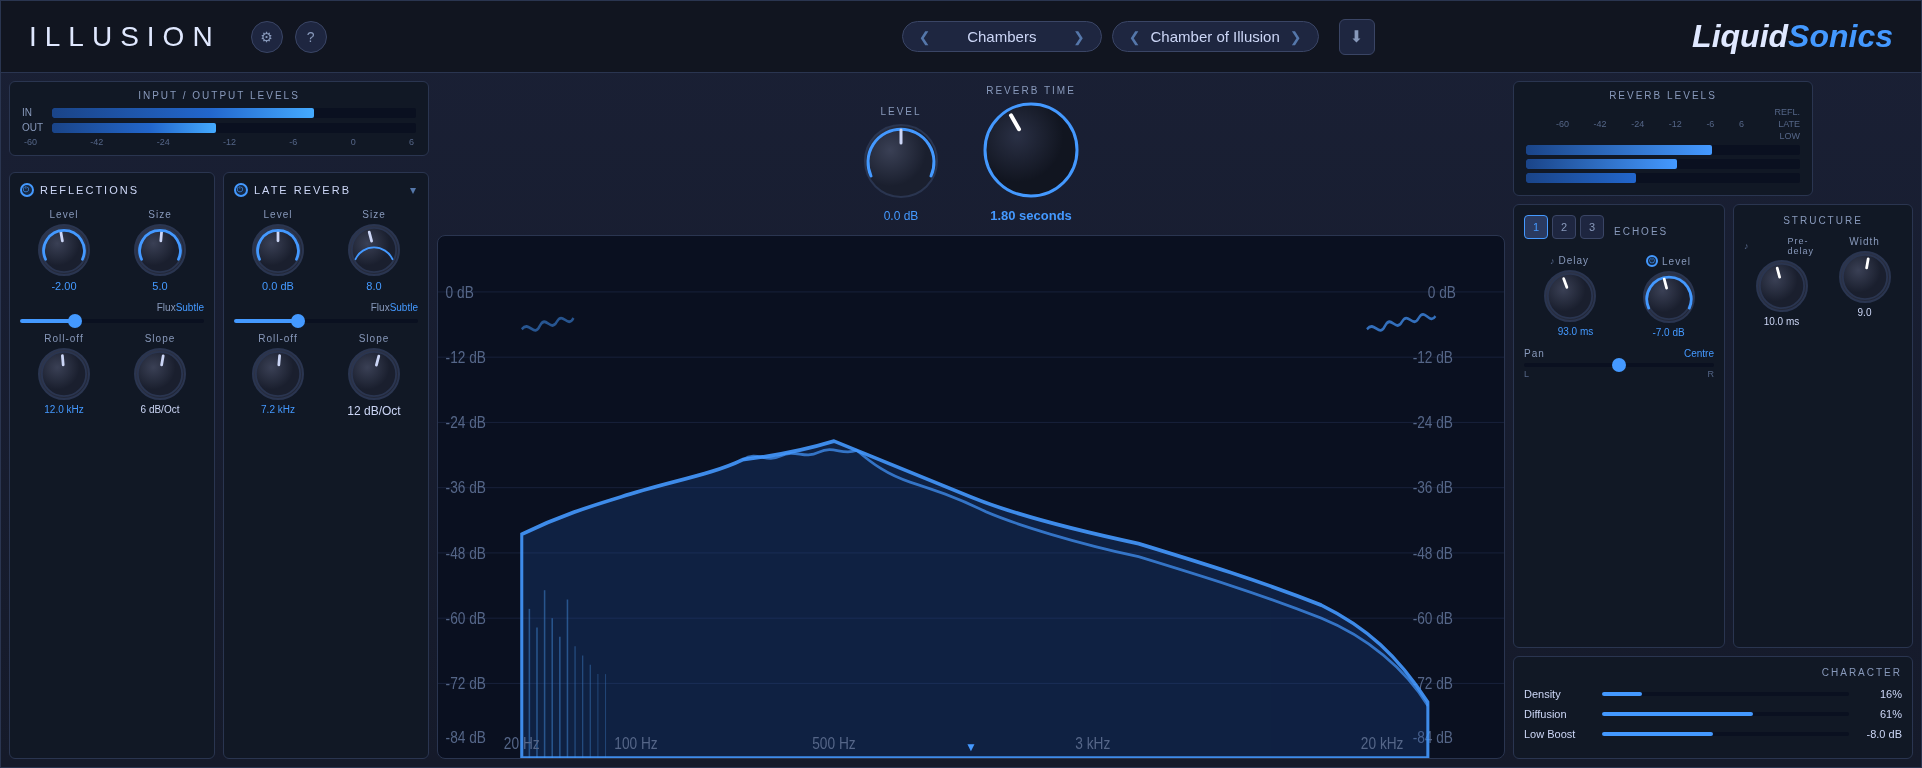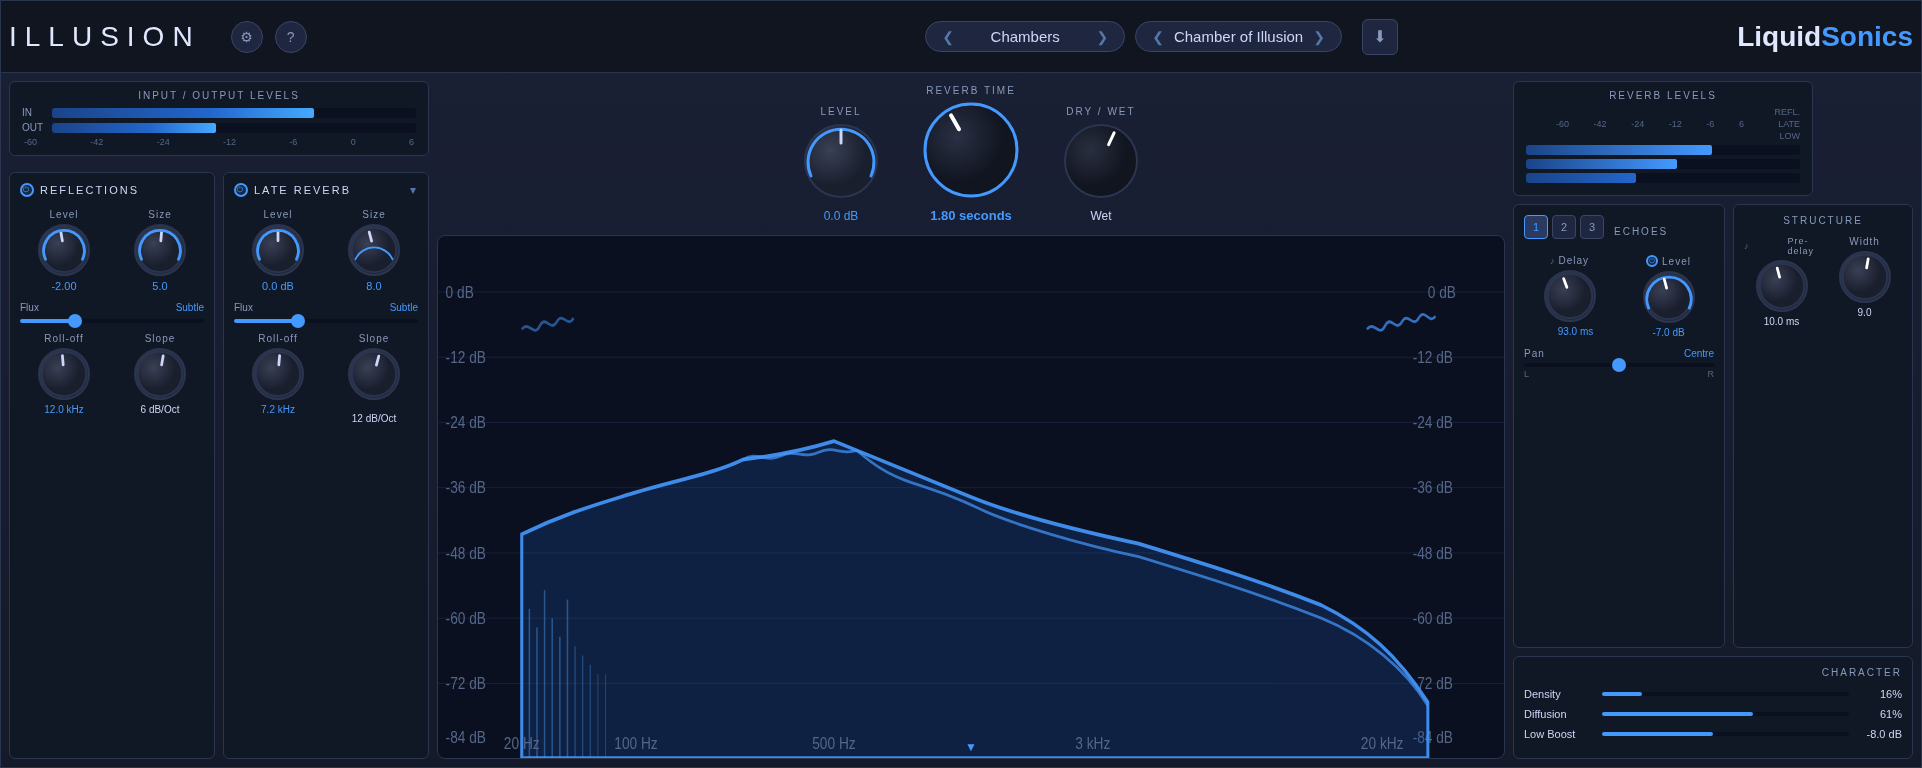--- a/index.html
+++ b/index.html
@@ -17,21 +17,21 @@
       background: linear-gradient(180deg, #1a2035 0%, #151a2a 100%);
       border: 1px solid #2a3550;
       display: flex;
       flex-direction: column;
     }
     
     .header {
       display: flex;
       align-items: center;
       background: #111520;
-      padding: 0 8px;
+      padding: 0 28px;
       height: 72px;
       border-bottom: 1px solid #2a3550;
     }
     .logo {
       font-size: 28px;
       font-weight: 300;
       letter-spacing: 8px;
       color: #e0e8ff;
       margin-right: 30px;
     }
@@ -88,23 +88,24 @@
       background: #1e2640;
       display: flex;
       align-items: center;
       justify-content: center;
       color: #8899bb;
       cursor: pointer;
       font-size: 16px;
       margin-left: 10px;
     }
     .brand {
-      font-size: 28px;
+      font-size: 32px;
       font-weight: bold;
       margin-left: auto;
+      font-style: italic;
     }
     .brand-liquid { color: #e0e8ff; }
     .brand-sonics { color: #4499ff; }
     .io-levels {
       background: #111825;
       border: 1px solid #2a3550;
       border-radius: 6px;
       padding: 8px 12px;
       margin-bottom: 8px;
     }
@@ -216,21 +217,21 @@
       display: flex;
       align-items: center;
       justify-content: center;
       cursor: pointer;
     }
 
     
     .flux-row {
       display: flex;
       align-items: center;
-      justify-content: space-between;
+      justify-content: flex-end;
       margin-bottom: 6px;
     }
     .flux-label { font-size: 10px; color: #8899bb; }
     .flux-subtle { font-size: 10px; color: #4499ff; }
     .flux-slider {
       width: 100%;
       height: 4px;
       background: #0a1020;
       border-radius: 2px;
       margin-bottom: 10px;
@@ -632,21 +633,21 @@
                   <circle cx="26" cy="26" r="24" fill="url(#kg8)" stroke="#2a3550" stroke-width="2"></circle>
                   <defs>
                       <radialGradient id="kg8" cx="35%" cy="35%">
                         <stop offset="0%" stop-color="#3a4055"></stop>
                         <stop offset="100%" stop-color="#1a1f2e"></stop>
                       </radialGradient>
                     </defs>
                   <line x1="26" y1="6" x2="26" y2="16" stroke="#ccd6f6" stroke-width="3" stroke-linecap="round" transform="rotate(15, 26, 26)"></line>
                 </svg>
               </div>
-              <span class="knob-value" style="color:#ccd6f6;font-size:10px;margin-top:9px;">12 dB/Oct</span>
+              <span class="knob-value" style="color:#ccd6f6;font-size:12px;">12 dB/Oct</span>
             </div>
           </div>
         </div>
 
       </div>
     </div>
 
     <div style="flex:1; display:flex; flex-direction:column; gap:8px;">
 
       <div style="display:flex; justify-content:center; gap:40px; align-items:flex-end; padding:4px 0;">
@@ -679,36 +680,20 @@
                   <stop offset="100%" stop-color="#111520"></stop>
                 </radialGradient>
               </defs>
               <circle cx="50" cy="50" r="46" fill="url(#rtkg)" stroke="#4499ff" stroke-width="3"></circle>
               <line x1="50" y1="10" x2="50" y2="26" stroke="white" stroke-width="4" stroke-linecap="round" transform="rotate(-30, 50, 50)"></line>
             </svg>
           </div>
           <span style="font-size:13px;color:#4499ff;font-weight:bold;">1.80 seconds</span>
         </div>
 
-        <div style="display:flex;flex-direction:column;align-items:center;gap:4px;">
-          <span style="font-size:10px;letter-spacing:2px;color:#8899bb;">DRY / WET</span>
-          <div style="cursor:pointer;">
-            <svg width="80" height="80" viewBox="0 0 80 80">
-              <defs>
-                <radialGradient id="dwkg" cx="35%" cy="35%">
-                  <stop offset="0%" stop-color="#2a2f40"></stop>
-                  <stop offset="100%" stop-color="#111520"></stop>
-                </radialGradient>
-              </defs>
-              <circle cx="40" cy="40" r="36" fill="url(#dwkg)" stroke="#2a3550" stroke-width="2"></circle>
-              <line x1="40" y1="9" x2="40" y2="22" stroke="white" stroke-width="3" stroke-linecap="round" transform="rotate(25, 40, 40)"></line>
-            </svg>
-          </div>
-          <span style="font-size:12px;color:#ccd6f6;">Wet</span>
-        </div>
       </div>
 
       <div style="flex:1;background:#0a1020;border:1px solid #2a3550;border-radius:8px;position:relative;overflow:hidden;">
         <svg width="100%" height="100%" viewBox="0 0 700 280" preserveAspectRatio="none">
 
           <line x1="0" y1="30" x2="700" y2="30" stroke="#1a2540" stroke-width="0.5"></line>
           <line x1="0" y1="65" x2="700" y2="65" stroke="#1a2540" stroke-width="0.5"></line>
           <line x1="0" y1="100" x2="700" y2="100" stroke="#1a2540" stroke-width="0.5"></line>
           <line x1="0" y1="135" x2="700" y2="135" stroke="#1a2540" stroke-width="0.5"></line>
           <line x1="0" y1="170" x2="700" y2="170" stroke="#1a2540" stroke-width="0.5"></line>

